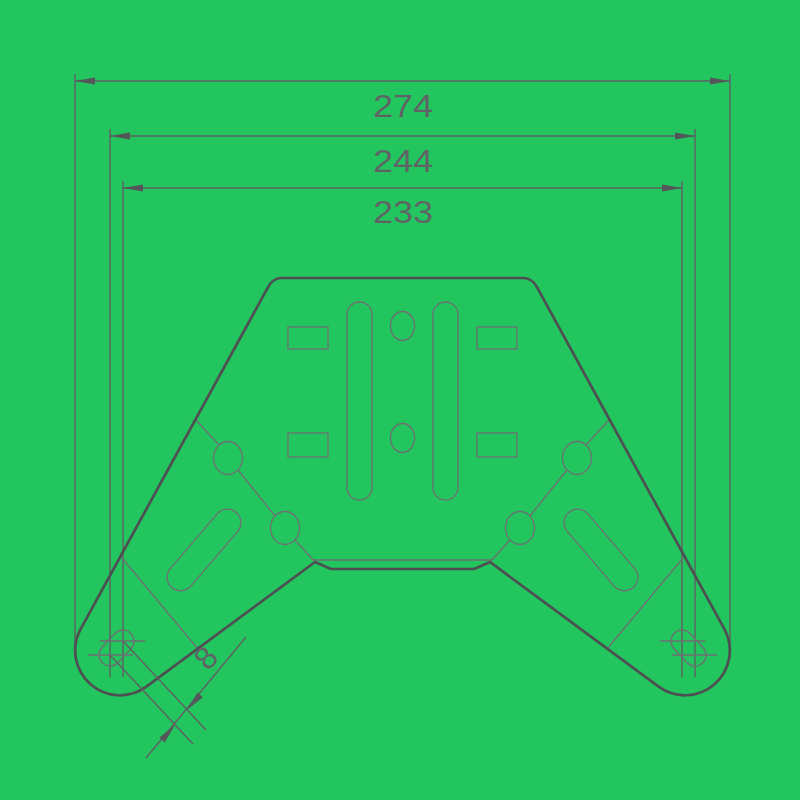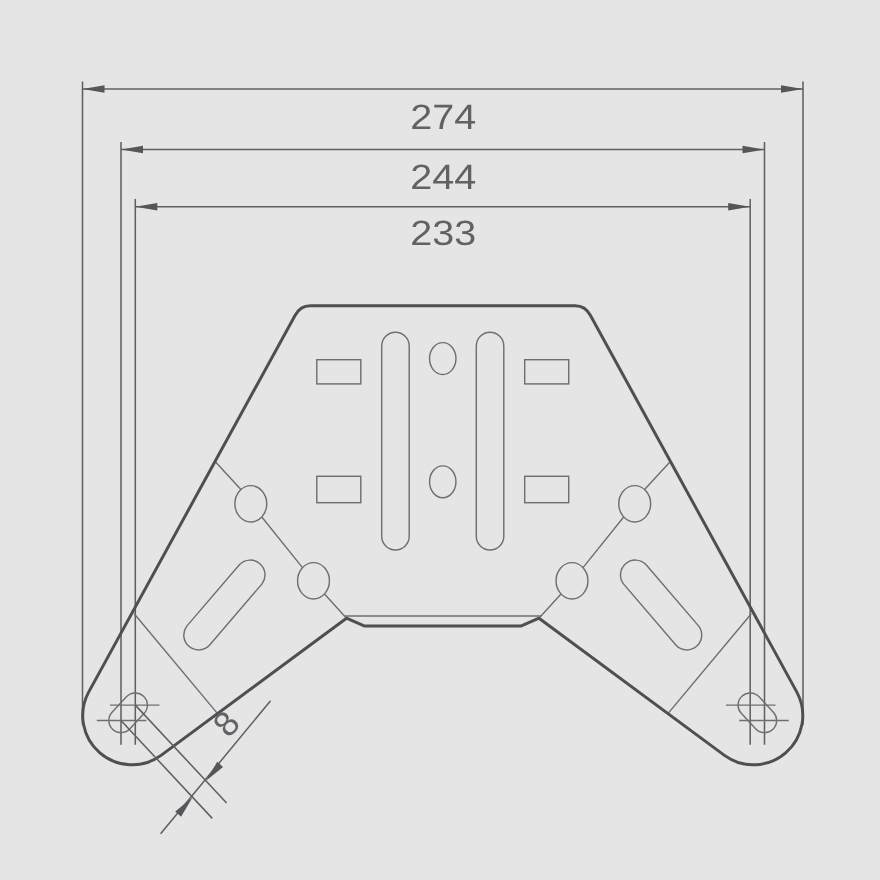--- a/index.html
+++ b/index.html
@@ -1,16 +1,16 @@
 <!DOCTYPE html>
 <html><head>
 <meta charset="utf-8">
 <style>
   html,body{margin:0;padding:0;background:#ffffff;}
-  .stage{width:800px;height:800px;position:relative;background:#e5e5e5;overflow:hidden;}
+  .stage{width:800px;height:800px;position:relative;background:#22c55e;overflow:hidden;}
   .thick{stroke:#4e4f52;stroke-width:2.7;fill:none;stroke-linejoin:round;stroke-linecap:round;}
   .thin{stroke:#6e6f73;stroke-width:1.3;fill:none;}
   .dim{stroke:#5f6063;stroke-width:1.4;fill:none;}
   .arrow{fill:#55565a;stroke:none;}
   .dimtext{font-family:"Liberation Sans","DejaVu Sans",sans-serif;font-size:32px;fill:#616265;}
 </style>
 </head>
 <body>
 
 <div class="stage">

